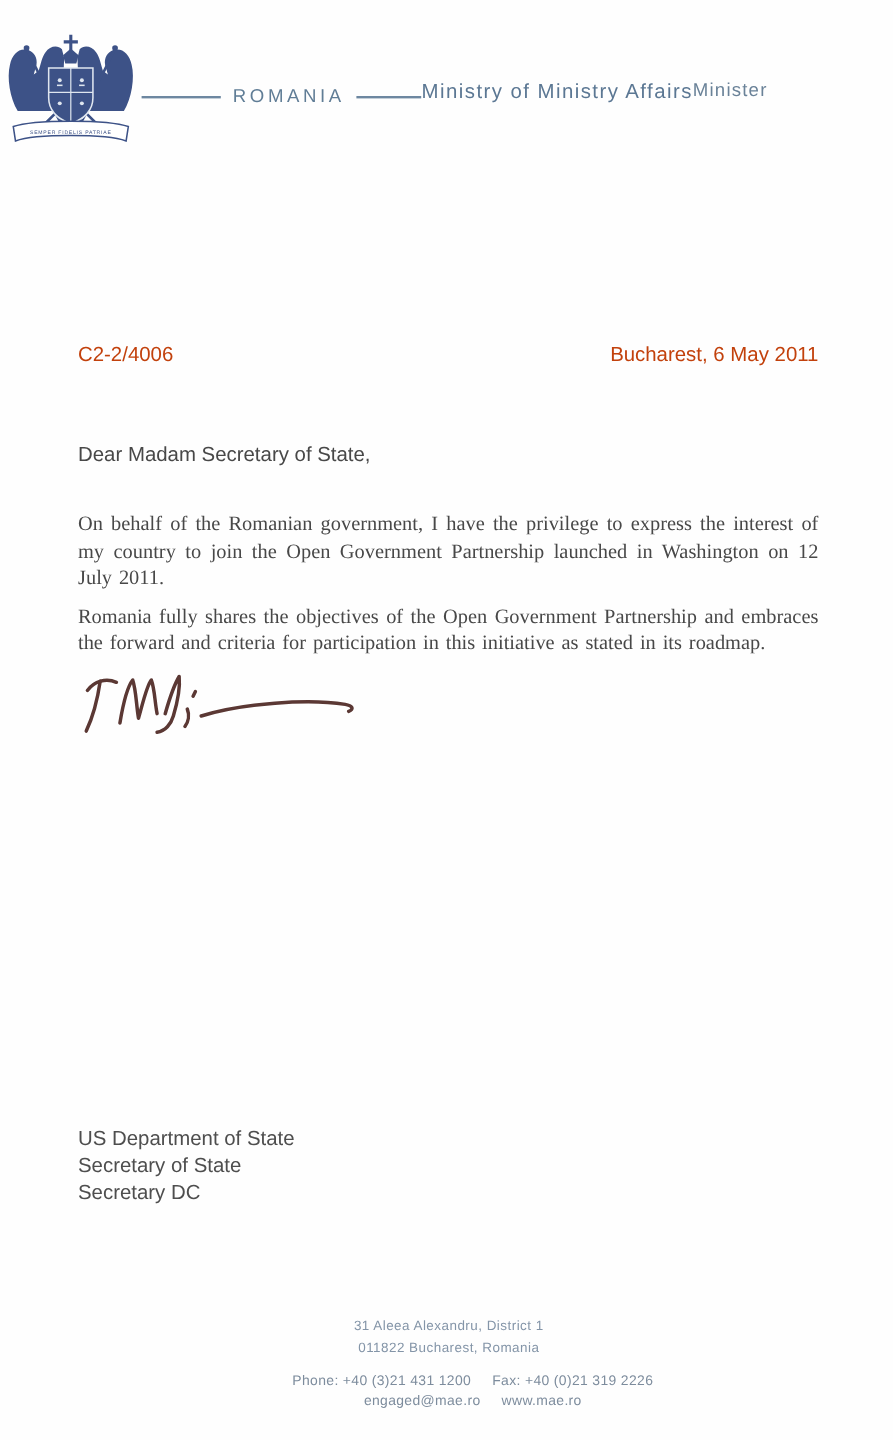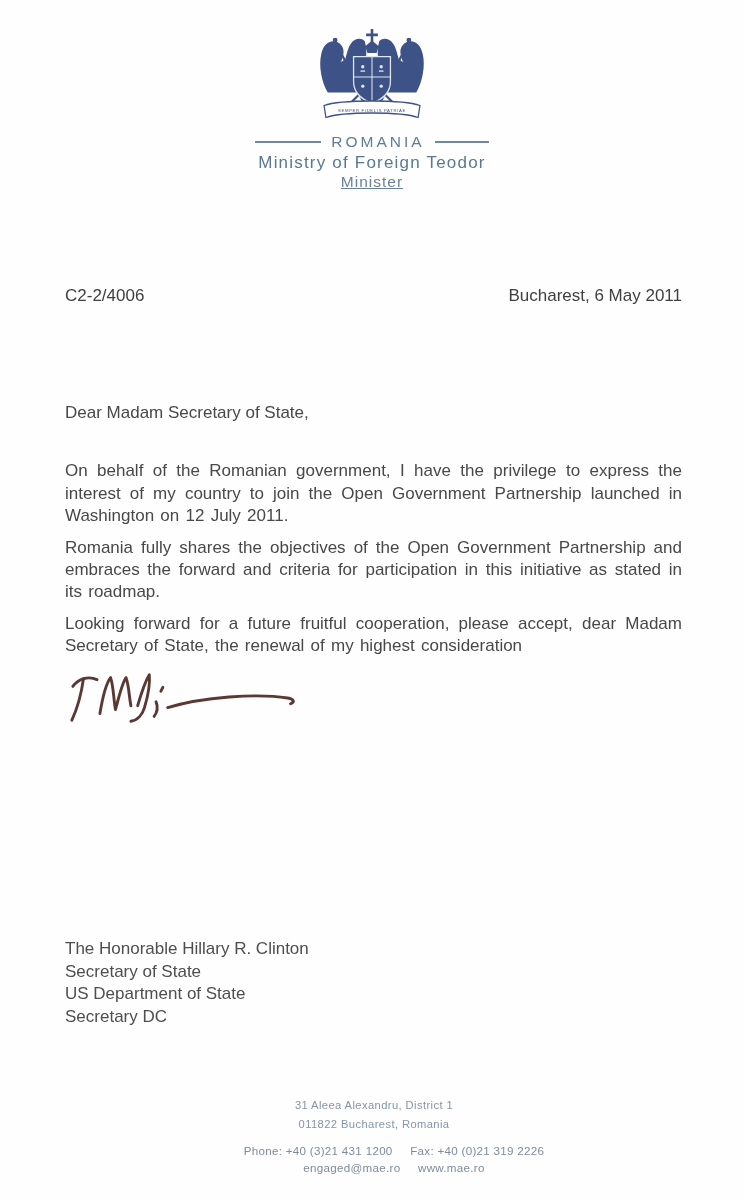--- a/index.html
+++ b/index.html
@@ -9,58 +9,59 @@
     font-family: "Liberation Sans", "DejaVu Sans", sans-serif;
     position: relative;
     color: #4a4a4a;
     overflow: hidden;
   }
   .page { position: absolute; inset: 0; background: #fefefe; }
 
   
   .letterhead {
     position: absolute; top: 28px; left: 0; width: 100%;
-    display: flex; flex-direction: column; align-items: center;
+    display: flex; flex-direction: row; align-items: center;
     color: #5b7793;
   }
   .crest { width: 118px; height: 96px; display: block; }
   .country-row {
     margin-top: 9px;
     display: flex; align-items: center; gap: 10px;
   }
   .rule { height: 2px; background: #6d87a0; }
   .rule.left { width: 66px; }
   .rule.right { width: 54px; }
   .country-name {
     font-size: 15.5px; letter-spacing: 3px; color: #607d96; font-weight: 400;
   }
   .ministry-name {
     margin-top: 2px; font-size: 17px; letter-spacing: 1.2px; color: #5b7793;
   }
   .minister-title {
-    font-size: 15.5px; letter-spacing: 1px; color: #6a8298; text-decoration: underline;
+    font-size: 15.5px; letter-spacing: 1px; color: #6a8298;
   }
 
   
   .ref-row {
     position: absolute; top: 286px; left: 65px; right: 62px;
     display: flex; justify-content: space-between;
-    font-size: 17px; color: #404040;
+    font-size: 17px; color: #c2410c;
   }
 
   
   .letter-body {
-    position: absolute; top: 402px; left: 65px; width: 617px;
+    position: absolute; top: 368px; left: 65px; width: 617px;
     font-size: 17px; line-height: 22.4px; color: #484848;
   }
   .salutation { margin-bottom: 36px; }
   .para {
     text-align: justify; text-align-last: left;
     word-spacing: 1.5px;
     margin-bottom: 9px;
+    font-family: Liberation Serif, serif;
   }
   .signature-wrap { margin-top: 4px; height: 60px; }
   .signature-svg { width: 242px; height: 60px; display: block; margin-left: 2px; }
   .signatory-name { margin-top: 6px; color: #555555; }
 
   
   .recipient {
     position: absolute; top: 938px; left: 65px;
     font-size: 17px; line-height: 22.6px; color: #4e4e4e;
   }
@@ -126,54 +127,52 @@
 
       <path d="M12,84 C30,77.5 98,77.5 116,84 L114,97 C96,90.5 32,90.5 14,97 Z" fill="#ffffff" stroke="#3d5287" stroke-width="1.4"></path>
       <text x="64" y="90.8" text-anchor="middle" font-size="4.6" letter-spacing="0.7" fill="#3d5287">SEMPER FIDELIS PATRIAE</text>
     </svg>
 
     <div class="country-row">
       <span class="rule left"></span>
       <span class="country-name">ROMANIA</span>
       <span class="rule right"></span>
     </div>
-    <div class="ministry-name">Ministry of Foreign Teodor</div>
+    <div class="ministry-name">Ministry of Ministry Affairs</div>
     <div class="minister-title">Minister</div>
   </div>
 
   <div class="ref-row">
     <span class="ref-number">C2-2/4006</span>
     <span class="dateline">Bucharest, 6 May 2011</span>
   </div>
 
   <div class="letter-body">
     <div class="salutation">Dear Madam Secretary of State,</div>
     <p class="para">On behalf of the Romanian government, I have the privilege to express the interest of my country to join the Open Government Partnership launched in Washington on 12 July 2011.</p>
     <p class="para">Romania fully shares the objectives of the Open Government Partnership and embraces the forward and criteria for participation in this initiative as stated in its roadmap.</p>
-    <p class="para">Looking forward for a future fruitful cooperation, please accept, dear Madam Secretary of State, the renewal of my highest consideration</p>
 
     <div class="signature-wrap">
       <svg class="signature-svg" viewBox="0 0 250 62" aria-hidden="true">
         <g fill="none" stroke="#5b3834" stroke-width="3" stroke-linecap="round" stroke-linejoin="round">
           <path d="M6,20 C12,12 22,9 31,13"></path>
           <path d="M17,12 C15,26 11,42 5,55"></path>
           <path d="M34,48 C37,30 41,16 45,11 C48,20 48,32 50,44 C54,30 57,16 61,11 C64,19 64,30 66,40"></path>
           <path d="M73,40 C77,26 82,13 85,8 C86,18 83,32 80,42 C78,49 73,55 66,56"></path>
           <path d="M92,36 C94,41 93,47 90,51"></path>
           <path d="M97,25 L99,21"></path>
           <path d="M104,42 C140,31 196,27 228,32 C234,33 236,36 231,38"></path>
         </g>
       </svg>
     </div>
   </div>
 
   <div class="recipient">
-    <div>The Honorable Hillary R. Clinton</div>
+    <div>US Department of State</div>
     <div>Secretary of State</div>
-    <div>US Department of State</div>
     <div>Secretary DC</div>
   </div>
 
   <div class="footer">
     <div class="footer-address">
       <div>31 Aleea Alexandru, District 1</div>
       <div>011822 Bucharest, Romania</div>
     </div>
     <div class="footer-contact">
       <div>

